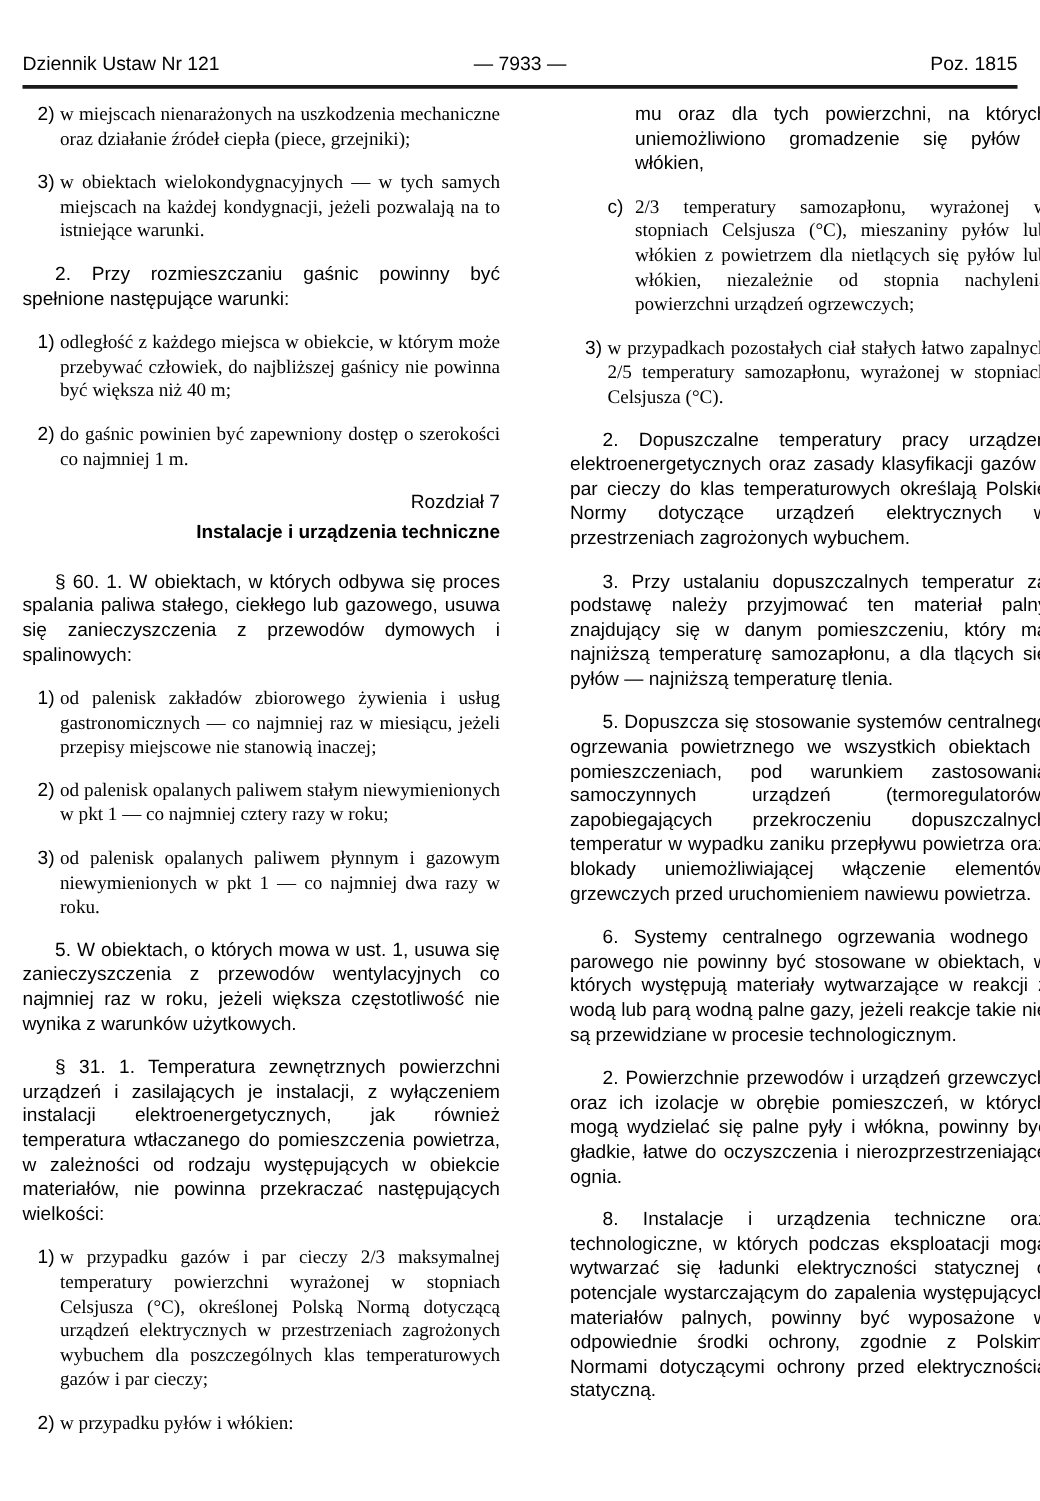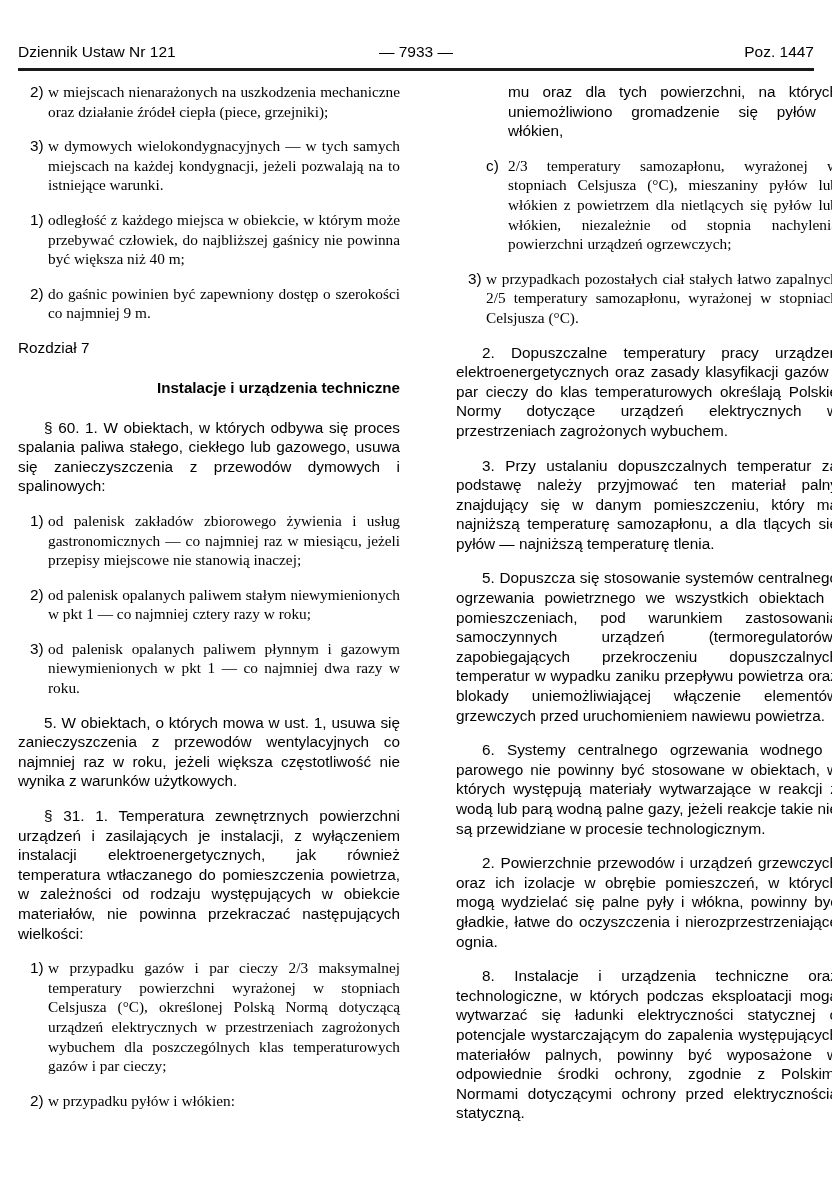--- a/index.html
+++ b/index.html
@@ -95,65 +95,66 @@
   .item.sub {
     padding-left: 52px;
   }
   .item.sub > .marker {
     left: 30px;
   }
   .item .txt { display: block; font-family: Liberation Serif, serif; }
 
   
   .chapter {
-    text-align: left;
+    text-align: right;
     text-indent: 0;
     font-size: 15.3px;
     line-height: 19.6px;
     margin-top: 9px;
-    margin-bottom: 20px;
+    margin-bottom: 4px;
   }
   .chapter-title {
     text-align: right;
     text-indent: 0;
     font-weight: bold;
     font-size: 15.2px;
     line-height: 20px;
     margin-bottom: 20px;
   }
 </style>
 </head>
 <body>
 
 <div class="page">
 
   <div class="runhead">
     <div class="left">Dziennik Ustaw Nr 121</div>
     <div class="center">— 7933 —</div>
-    <div class="right">Poz. 1447</div>
+    <div class="right">Poz. 1815</div>
   </div>
   <div class="rule"></div>
 
   <div class="columns">
     <div class="col col-left" id="col-left">
         <p class="item">
           <span class="marker">2)</span>
           <span class="txt">w miejscach nienarażonych na uszkodzenia mechaniczne oraz działanie źródeł ciepła (piece, grzejniki);</span>
         </p>
         <p class="item">
           <span class="marker">3)</span>
-          <span class="txt">w dymowych wielokondygnacyjnych — w tych samych miejscach na każdej kondygnacji, jeżeli pozwalają na to istniejące warunki.</span>
+          <span class="txt">w obiektach wielokondygnacyjnych — w tych samych miejscach na każdej kondygnacji, jeżeli pozwalają na to istniejące warunki.</span>
         </p>
+        <p class="para">2. Przy rozmieszczaniu gaśnic powinny być spełnione następujące warunki:</p>
         <p class="item">
           <span class="marker">1)</span>
           <span class="txt">odległość z każdego miejsca w obiekcie, w którym może przebywać człowiek, do najbliższej gaśnicy nie powinna być większa niż 40 m;</span>
         </p>
         <p class="item">
           <span class="marker">2)</span>
-          <span class="txt">do gaśnic powinien być zapewniony dostęp o szerokości co najmniej 9 m.</span>
+          <span class="txt">do gaśnic powinien być zapewniony dostęp o szerokości co najmniej 1 m.</span>
         </p>
         <p class="chapter">Rozdział 7</p>
         <p class="chapter-title">Instalacje i urządzenia techniczne</p>
         <p class="para">§ 60. 1. W obiektach, w których odbywa się proces spalania paliwa stałego, ciekłego lub gazowego, usuwa się zanieczyszczenia z przewodów dymowych i spalinowych:</p>
         <p class="item">
           <span class="marker">1)</span>
           <span class="txt">od palenisk zakładów zbiorowego żywienia i usług gastronomicznych — co najmniej raz w miesiącu, jeżeli przepisy miejscowe nie stanowią inaczej;</span>
         </p>
         <p class="item">
           <span class="marker">2)</span>

